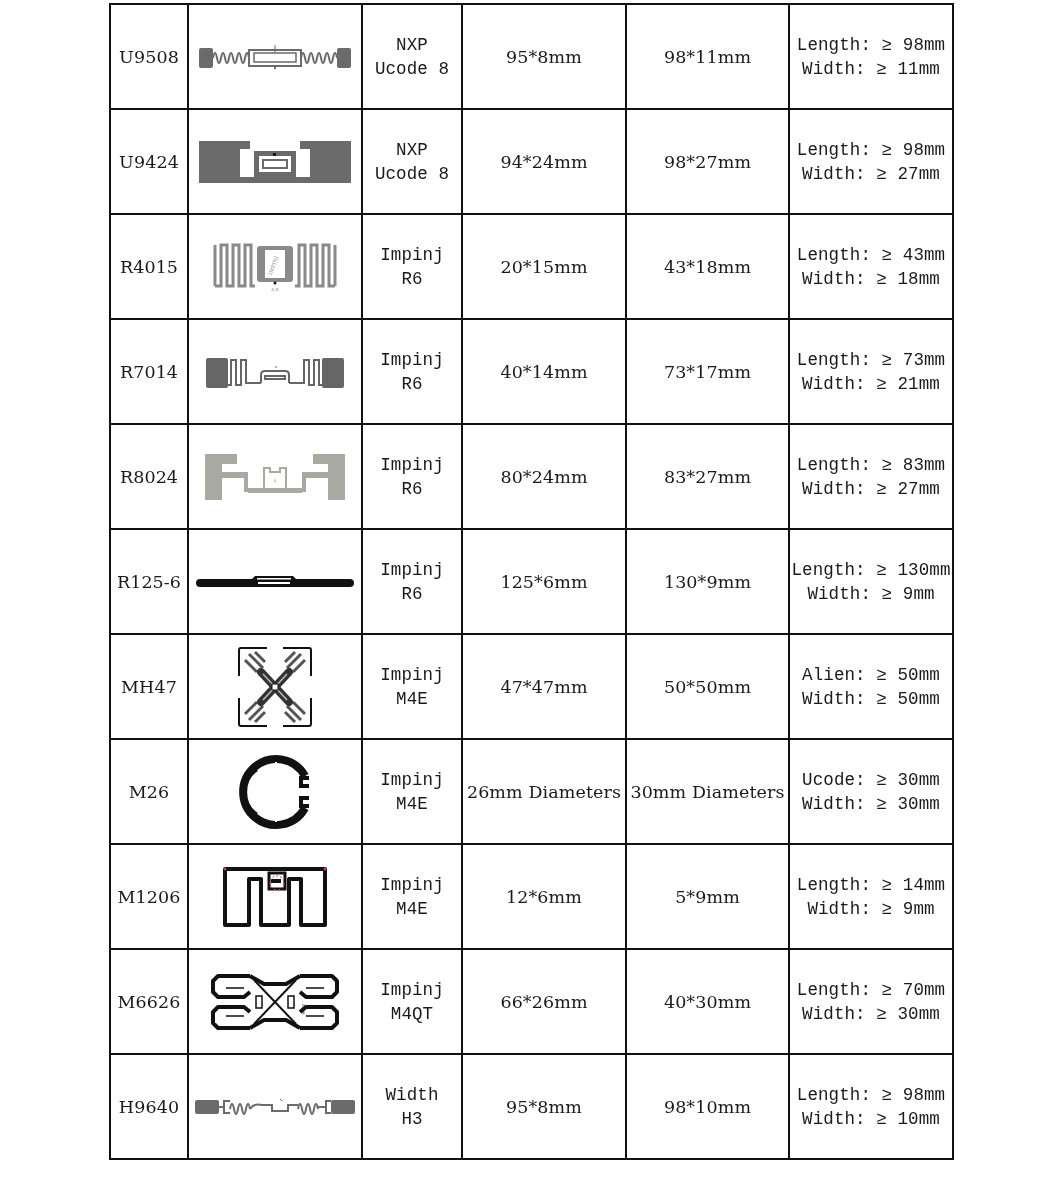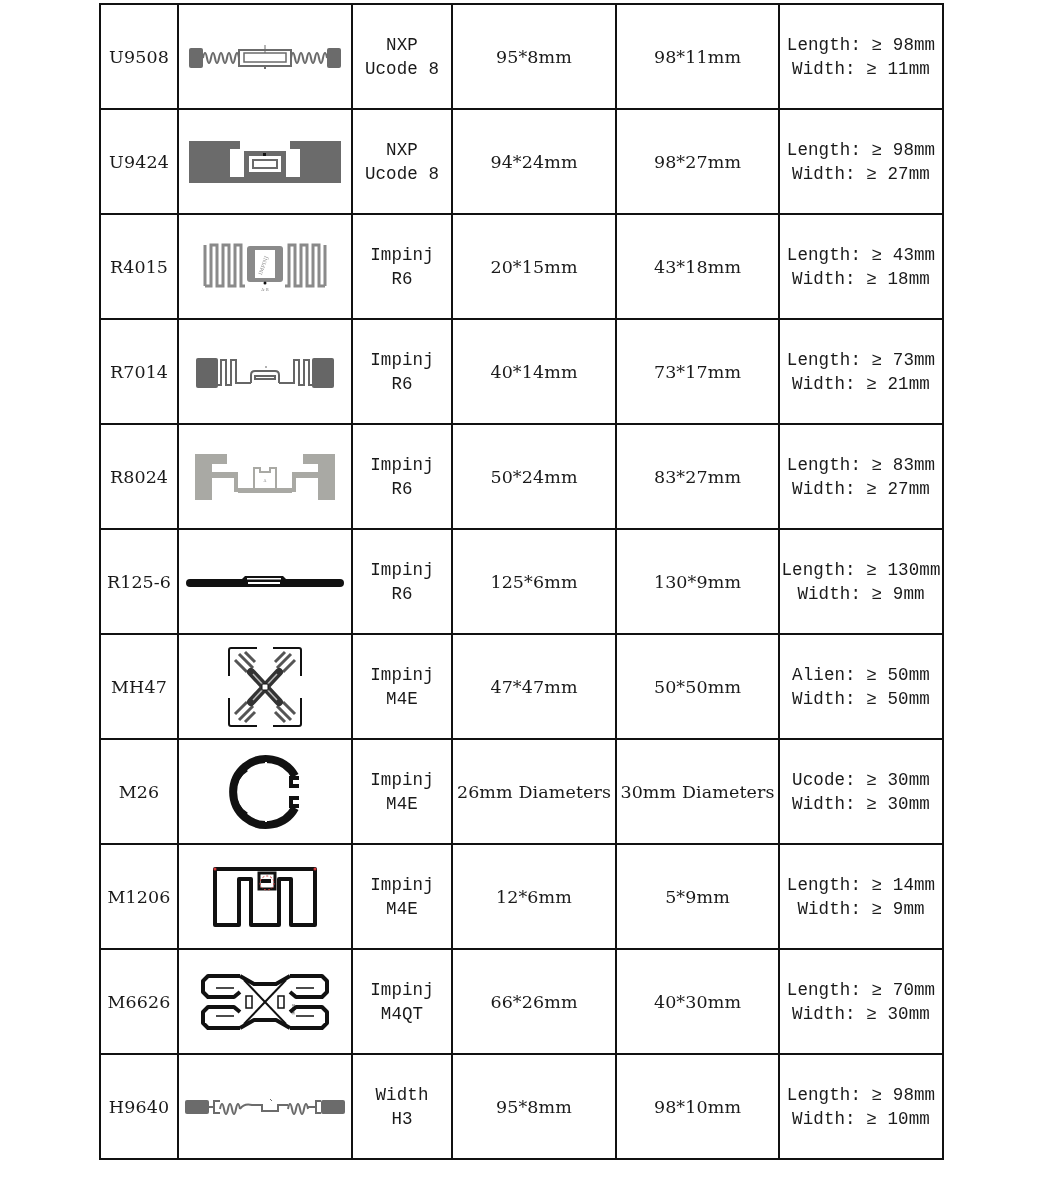--- a/index.html
+++ b/index.html
@@ -1,18 +1,18 @@
 <!DOCTYPE html>
 <html><head>
 <meta charset="utf-8">
 <style>
   html, body { margin: 0; padding: 0; background: #ffffff; }
   body { width: 1059px; height: 1181px; position: relative; overflow: hidden;
          font-family: "DejaVu Serif", "Liberation Serif", serif; color: #1a1a1a; }
-  table.spec { position: absolute; left: 99px; top: 3px; border-collapse: collapse;
+  table.spec { position: absolute; left: 109px; top: 3px; border-collapse: collapse;
                table-layout: fixed; width: 843px; }
   table.spec td { border: 2px solid #111; text-align: center; vertical-align: middle;
                   padding: 0; height: 103px; font-size: 17.5px; line-height: 24px;
                   letter-spacing: 0.1px; }
   col.c-model { width: 78px; }
   col.c-img { width: 174px; }
   col.c-chip { width: 100px; }
   col.c-size { width: 164px; }
   col.c-label { width: 163px; }
   col.c-req { width: 164px; }
@@ -147,21 +147,21 @@
           <path d="M141 2 H109 V12 H124 V20 H98 V36 H86 V40 H102 V26 H124 V48 H141 Z" fill="#a9a9a4"></path>
           <rect x="44" y="36" width="54" height="5" fill="#a9a9a4"></rect>
           <path d="M60 38 V16 H66 V20 H76 V16 H82 V38" fill="none" stroke="#a9a9a4" stroke-width="2"></path>
           <text x="71" y="30" font-size="4" fill="#999" text-anchor="middle">A</text>
         </svg>
       </td>
       <td class="two-line">
         <span>Impinj</span>
         <span>R6</span>
       </td>
-      <td>50*24mm</td>
+      <td>80*24mm</td>
       <td>83*27mm</td>
       <td class="two-line">
         <span>Length: ≥ 83mm</span>
         <span>Width: ≥ 27mm</span>
       </td>
     </tr>
 
     <tr>
       <td>R125-6</td>
       <td class="img-cell">

